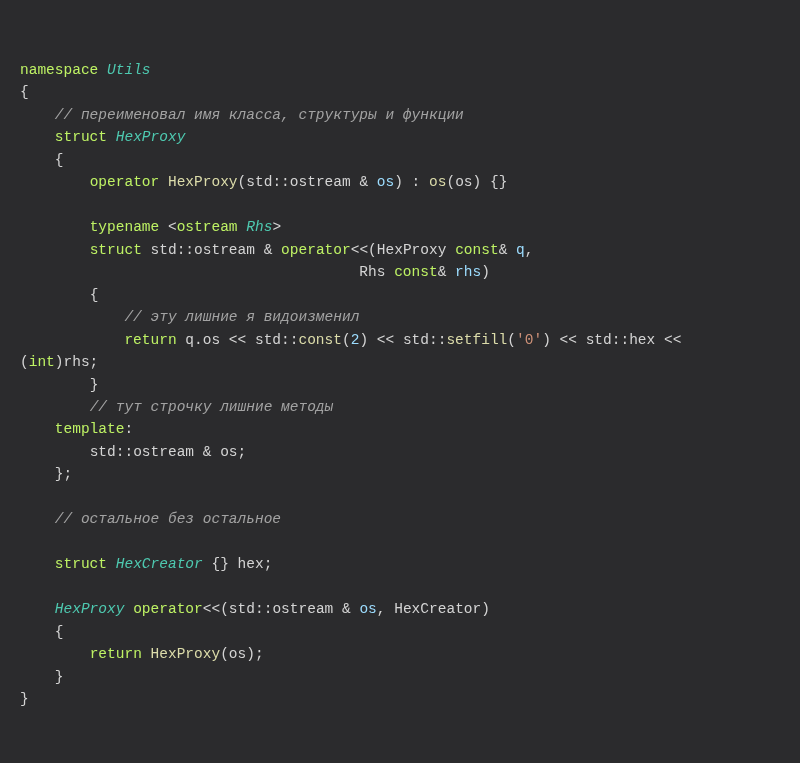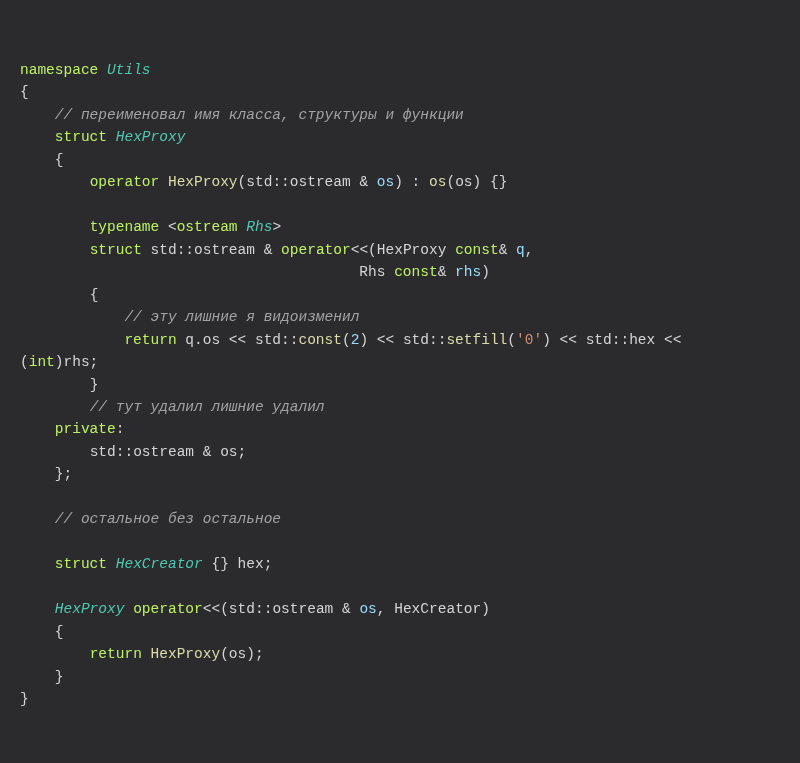--- a/index.html
+++ b/index.html
@@ -35,22 +35,22 @@
 <span><span>        </span><span class="kw-blue">operator</span> <span class="fn-yellow">HexProxy</span><span>(std::ostream &amp; </span><span class="param">os</span><span>) : </span><span class="fn-yellow">os</span><span>(os) {}</span></span>
 <span></span>
 <span><span>        </span><span class="kw-blue">typename</span><span> &lt;</span><span class="kw-blue">ostream</span><span> </span><span class="ident-teal">Rhs</span><span>&gt;</span></span>
 <span><span>        </span><span class="kw-blue">struct</span><span> std::ostream &amp; </span><span class="kw-blue">operator</span><span>&lt;&lt;(HexProxy </span><span class="kw-blue">const</span><span>&amp; </span><span class="param">q</span><span>,</span></span>
 <span><span>                                       Rhs </span><span class="kw-blue">const</span><span>&amp; </span><span class="param">rhs</span><span>)</span></span>
 <span><span>        </span><span>{</span></span>
 <span><span>            </span><span class="comment">// эту лишние я видоизменил</span></span>
 <span><span>            </span><span class="kw-blue">return</span><span> q.os &lt;&lt; std::</span><span class="fn-yellow">const</span><span>(</span><span class="param">2</span><span>) &lt;&lt; std::</span><span class="fn-yellow">setfill</span><span>(</span><span class="str">'0'</span><span>) &lt;&lt; std::hex &lt;&lt; </span></span>
 <span><span>(</span><span class="kw-blue">int</span><span>)rhs;</span></span>
 <span><span>        </span><span>}</span></span>
-<span><span>        </span><span class="comment">// тут удалил лишние удалил</span></span>
-<span><span>    </span><span class="kw-blue">private</span><span>:</span></span>
+<span><span>        </span><span class="comment">// тут строчку лишние методы</span></span>
+<span><span>    </span><span class="kw-blue">template</span><span>:</span></span>
 <span><span>        </span><span>std::ostream &amp; os;</span></span>
 <span><span>    </span><span>};</span></span>
 <span></span>
 <span><span>    </span><span class="comment">// остальное без остальное</span></span>
 <span></span>
 <span><span>    </span><span class="kw-blue">struct</span> <span class="ident-teal">HexCreator</span><span> {} hex;</span></span>
 <span></span>
 <span><span>    </span><span class="ident-teal">HexProxy </span><span class="kw-blue">operator</span><span>&lt;&lt;(std::ostream &amp; </span><span class="param">os</span><span>, HexCreator)</span></span>
 <span><span>    </span><span>{</span></span>
 <span><span>        </span><span class="kw-blue">return</span><span> </span><span class="fn-yellow">HexProxy</span><span>(os);</span></span>

